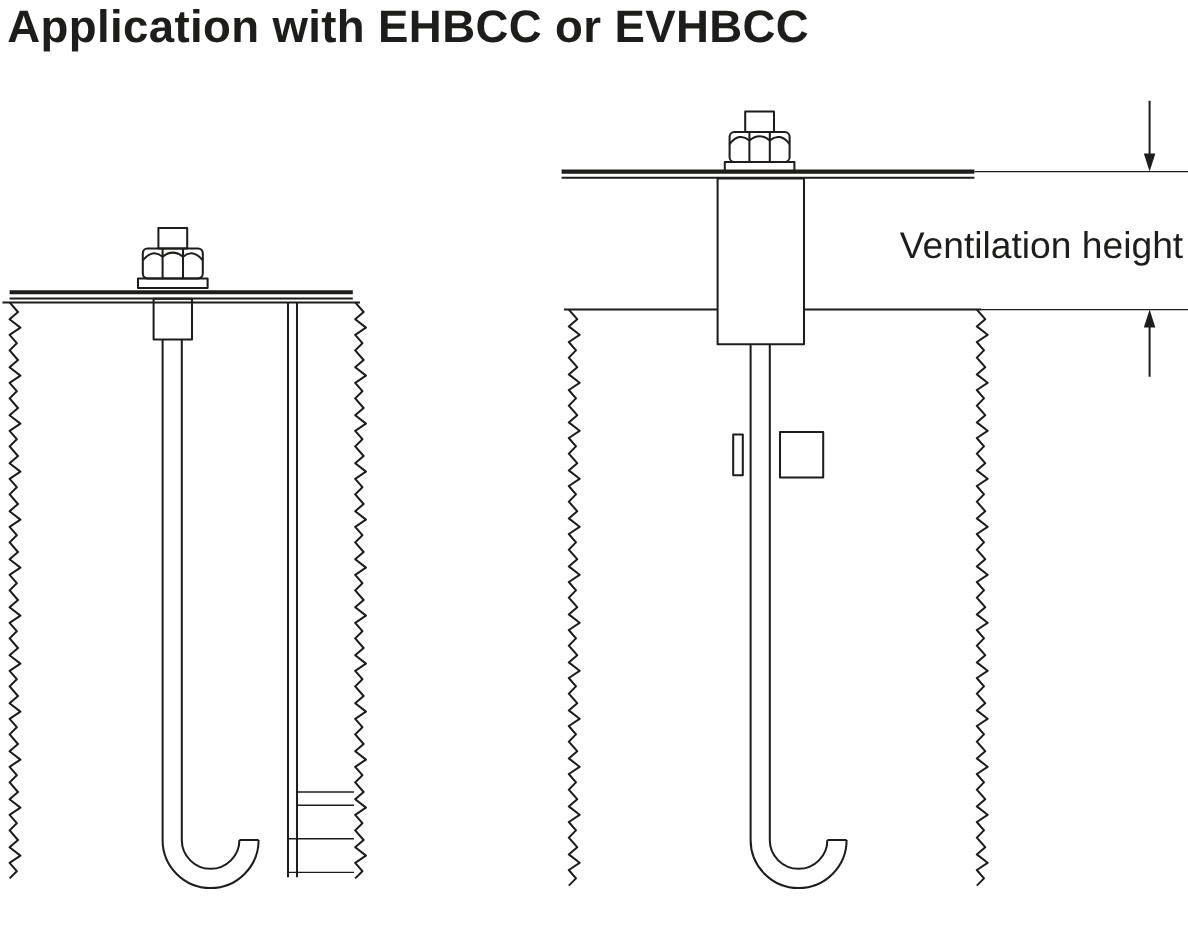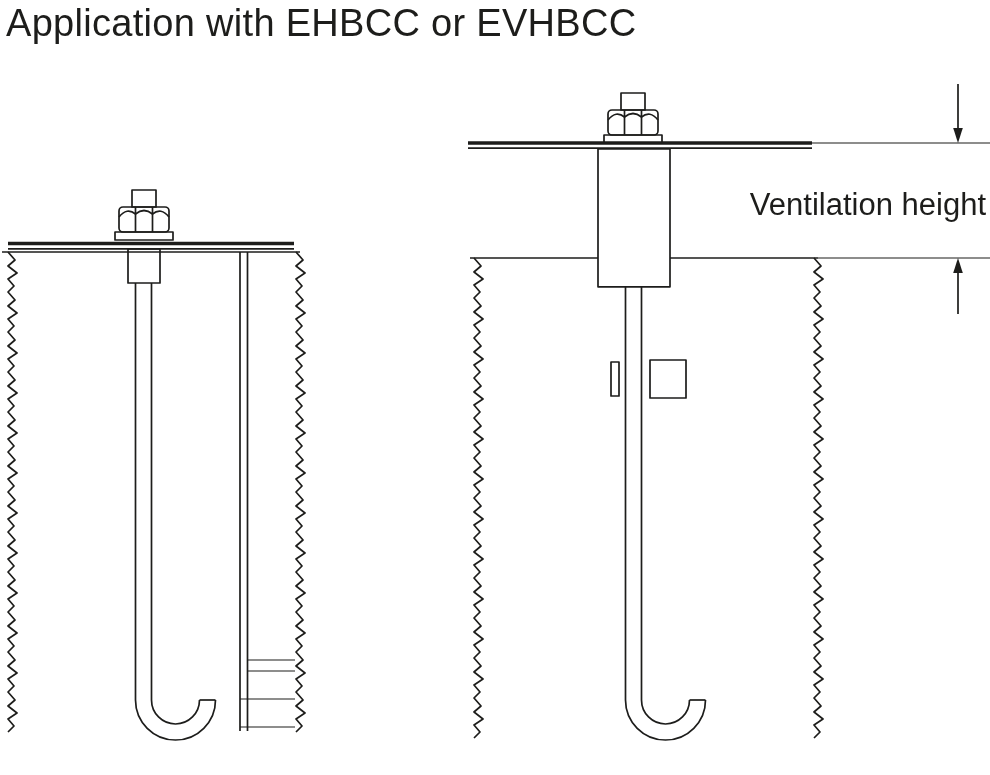--- a/index.html
+++ b/index.html
@@ -8,21 +8,21 @@
     width:990px;height:775px;
     background:#ffffff;
     overflow:hidden;
     font-family:"Liberation Sans", sans-serif;
   }
   .page-title{
     position:absolute;
     left:6px;top:2px;
     margin:0;
     font-size:38px;
-    font-weight:400;
+    font-weight:700;
     letter-spacing:0.3px;
     color:#1d1d1b;
     white-space:nowrap;
   }
   svg.drawing{position:absolute;left:0;top:0;}
   .ln{fill:none;stroke:#1d1d1b;stroke-width:1.7;stroke-linejoin:round;stroke-linecap:butt;}
   .thin{stroke-width:1.2;}
   .thick{stroke-width:3.4;}
   .arrow{fill:#1d1d1b;stroke:none;}
   .dim-label{font-family:"Liberation Sans", sans-serif;font-size:31px;fill:#1d1d1b;}

